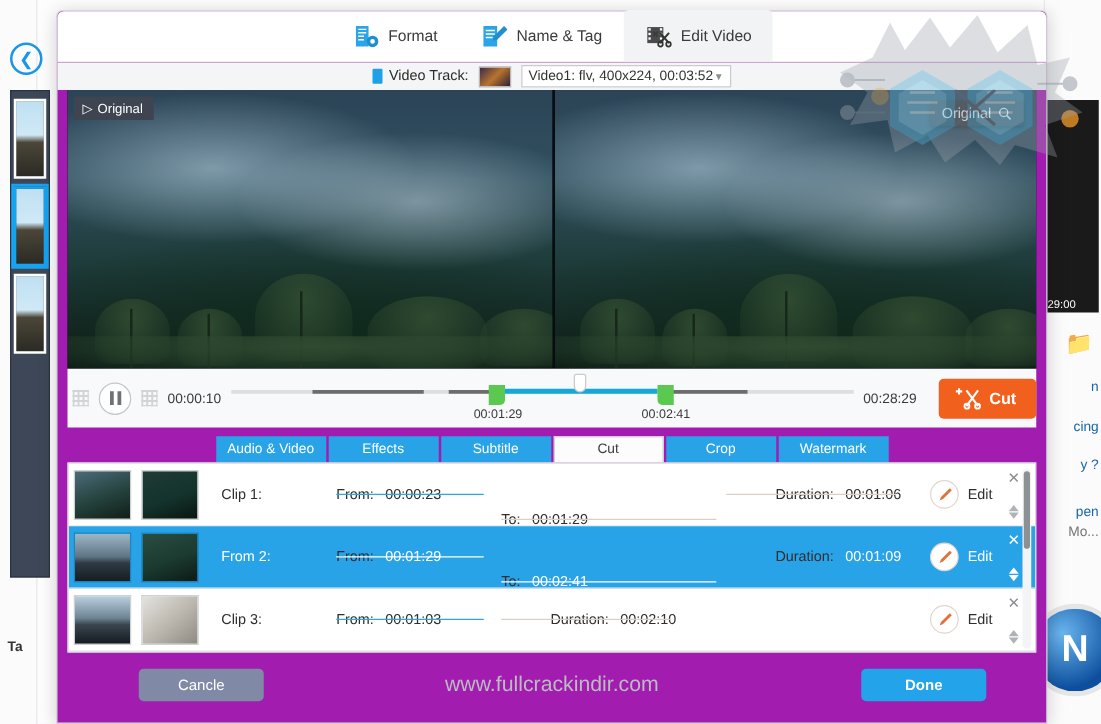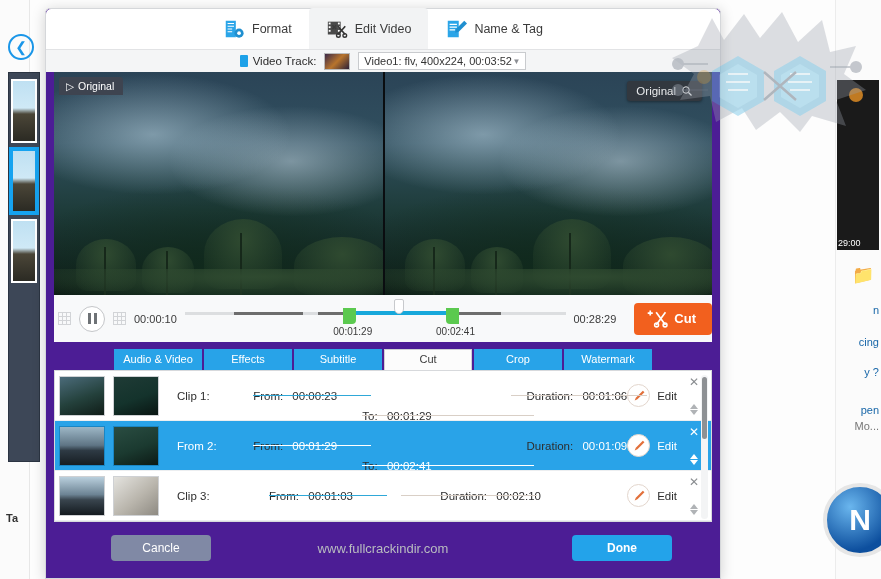--- a/index.html
+++ b/index.html
@@ -58,22 +58,22 @@
     position: absolute; right: -16px; bottom: 22px; width: 74px; height: 74px;
     border-radius: 50%;
     background: radial-gradient(circle at 35% 30%, #6ab6ee, #0d4f9e 70%);
     border: 4px solid #e6e6e6;
     color: #fff; font-size: 30px; font-weight: bold; text-align: center;
     line-height: 66px;
   }
 
   
   .dialog {
-    position: absolute; left: 45px; top: 8px; width: 676px; height: 571px;
-    background: #4c1d95; border: 1px solid #d5d7da;
+    position: absolute; left: 45px; top: 8px; width: 793px; height: 571px;
+    background: #a21caf; border: 1px solid #d5d7da;
     border-radius: 5px 5px 0 0;
     box-shadow: 0 2px 14px rgba(0,0,0,.18);
   }
 
   
   .top-tabs {
     position: relative; height: 41px; background: #ffffff;
     border-bottom: 1px solid #e2e3e5; border-radius: 5px 5px 0 0;
     display: flex; justify-content: center; align-items: flex-end; gap: 0;
   }
@@ -288,21 +288,21 @@
     font-size: 12px; border-radius: 4px; border: none; cursor: pointer;
     margin-left: 45px;
   }
   .btn-done {
     width: 100px; height: 26px; background: #23a3ea; color: #fff;
     font-size: 12px; font-weight: bold; border-radius: 4px; border: none;
     cursor: pointer; margin-left: auto; margin-right: 28px;
   }
   .site-wm {
     position: absolute; left: 0; right: 0; text-align: center;
-    font-size: 13px; color: #b9bcc0; pointer-events: none;
+    font-size: 17px; color: #b9bcc0; pointer-events: none;
   }
 </style>
 </head>
 <body>
 
 <div class="bg-app">
   <div class="bg-left-rail"></div>
   <div class="bg-back-circle">❮</div>
   <div class="bg-thumb-col">
     <div class="bg-thumb"></div>
@@ -330,46 +330,46 @@
 
   <div class="top-tabs">
     <div class="top-tab">
       <svg class="tab-ico" viewBox="0 0 24 24">
         <path d="M3 3h11v18H3z" fill="#2ba5e8"></path>
         <path d="M5 6h7M5 9h7M5 12h5M5 15h5" stroke="#fff" stroke-width="1.3"></path>
         <circle cx="17.5" cy="16.5" r="5" fill="#1f8fd0"></circle>
         <circle cx="17.5" cy="16.5" r="2" fill="#fff"></circle>
       </svg>
       <span>Format</span>
+    </div>
+    <div class="top-tab">
+      <svg class="tab-ico" viewBox="0 0 24 24">
+        <path d="M3 3h12v18H3z" fill="#2ba5e8"></path>
+        <path d="M5 7h8M5 10h8M5 13h6" stroke="#fff" stroke-width="1.3"></path>
+        <path d="M21 3l-9 9-1 4 4-1 9-9z" fill="#1f8fd0"></path>
+      </svg>
+      <span>Name &amp; Tag</span>
     </div>
     <div class="top-tab active">
       <svg class="tab-ico" viewBox="0 0 24 24">
         <rect x="2" y="4" width="14" height="14" fill="#4a4a4a"></rect>
         <g fill="#fff">
           <rect x="3" y="5" width="2" height="2"></rect>
             <rect x="3" y="9" width="2" height="2"></rect>
           <rect x="3" y="13" width="2" height="2"></rect>
             <rect x="13" y="5" width="2" height="2"></rect>
           <rect x="13" y="9" width="2" height="2"></rect>
             <rect x="13" y="13" width="2" height="2"></rect>
         </g>
         <path d="M7 8l4 4M11 8l-4 4" stroke="#3c3c3c" stroke-width="1.6"></path>
         <path d="M13 9l8 9M21 9l-8 9" stroke="#333" stroke-width="1.8" fill="none"></path>
         <circle cx="13.5" cy="19" r="2" fill="none" stroke="#333" stroke-width="1.5"></circle>
         <circle cx="20.5" cy="19" r="2" fill="none" stroke="#333" stroke-width="1.5"></circle>
       </svg>
       <span>Edit Video</span>
-    </div>
-    <div class="top-tab">
-      <svg class="tab-ico" viewBox="0 0 24 24">
-        <path d="M3 3h12v18H3z" fill="#2ba5e8"></path>
-        <path d="M5 7h8M5 10h8M5 13h6" stroke="#fff" stroke-width="1.3"></path>
-        <path d="M21 3l-9 9-1 4 4-1 9-9z" fill="#1f8fd0"></path>
-      </svg>
-      <span>Name &amp; Tag</span>
     </div>
   </div>
 
   <div class="track-bar">
     <div class="track-label">
       <span class="track-blue-ico"></span>
       <span>Video Track:</span>
     </div>
     <div class="track-thumb"></div>
     <div class="track-select">

